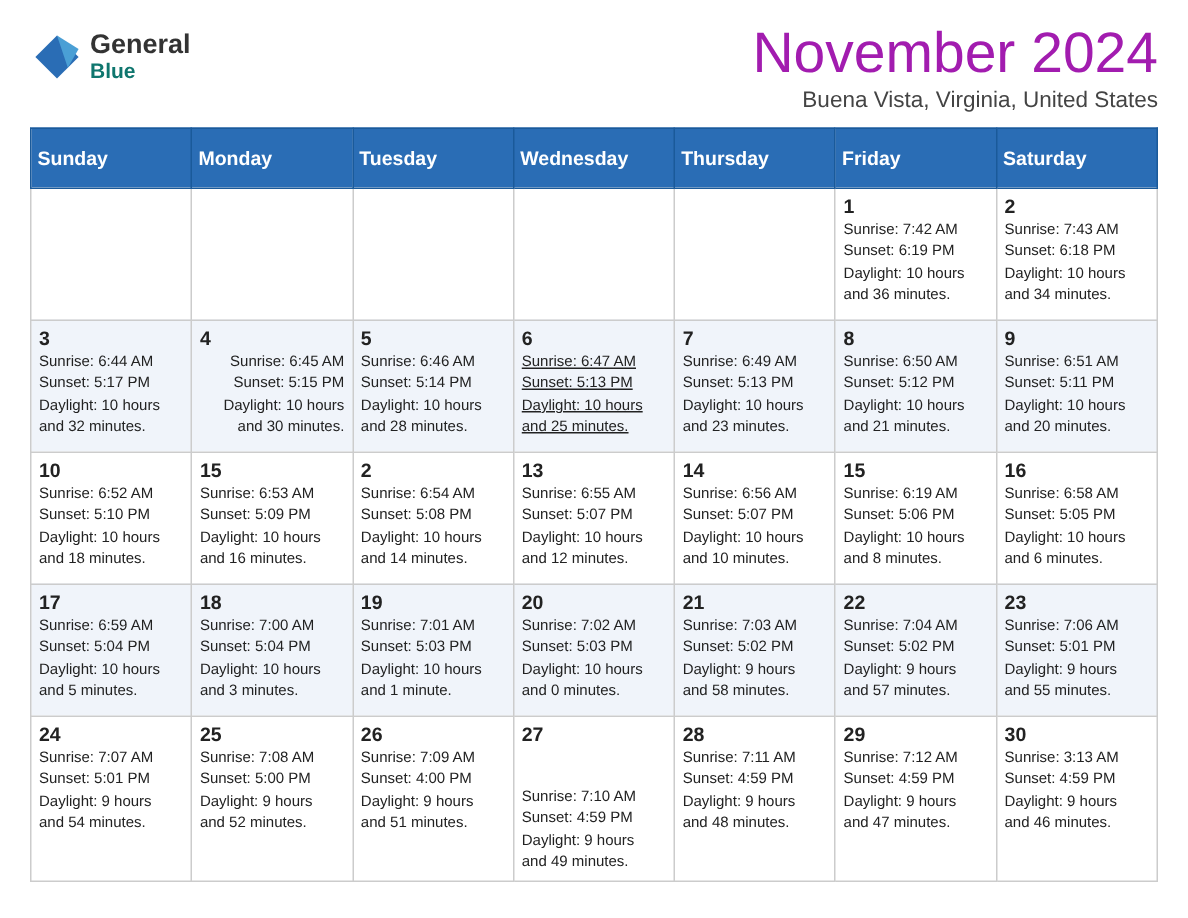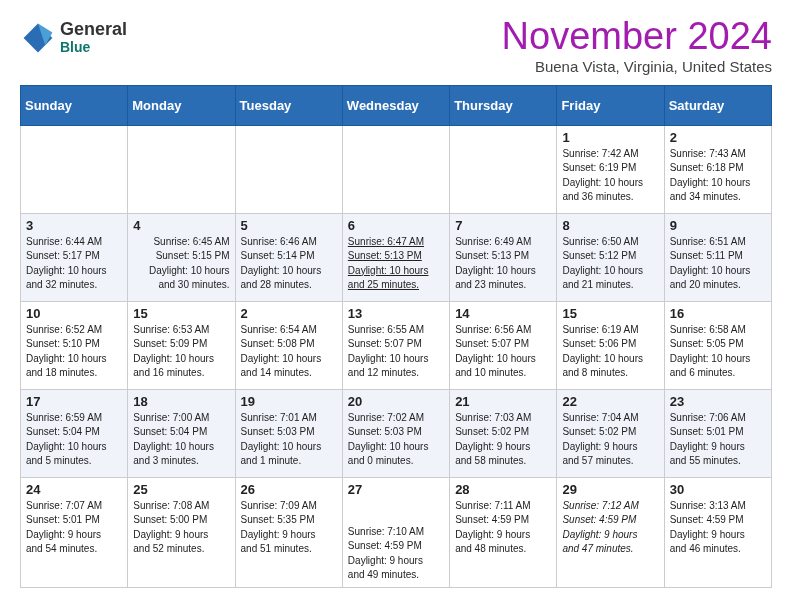--- a/index.html
+++ b/index.html
@@ -319,41 +319,41 @@
           <td>
             <span class="day-num">25</span>
             <div class="day-info" style="white-space: pre-line;">Sunrise: 7:08 AM
 Sunset: 5:00 PM
 Daylight: 9 hours
 and 52 minutes.</div>
           </td>
           <td>
             <span class="day-num">26</span>
             <div class="day-info" style="white-space: pre-line;">Sunrise: 7:09 AM
-Sunset: 5:35 PM
+Sunset: 4:00 PM
 Daylight: 9 hours
 and 51 minutes.</div>
           </td>
           <td>
             <span class="day-num">27</span>
             <div class="day-info" style="white-space: pre-line; margin-top: 28px;">Sunrise: 7:10 AM
 Sunset: 4:59 PM
 Daylight: 9 hours
 and 49 minutes.</div>
           </td>
           <td>
             <span class="day-num">28</span>
             <div class="day-info" style="white-space: pre-line;">Sunrise: 7:11 AM
 Sunset: 4:59 PM
 Daylight: 9 hours
 and 48 minutes.</div>
           </td>
           <td>
             <span class="day-num">29</span>
-            <div class="day-info" style="white-space: pre-line; font-style: italic;">Sunrise: 7:12 AM
+            <div class="day-info" style="white-space: pre-line;">Sunrise: 7:12 AM
 Sunset: 4:59 PM
 Daylight: 9 hours
 and 47 minutes.</div>
           </td>
           <td>
             <span class="day-num">30</span>
             <div class="day-info" style="white-space: pre-line;">Sunrise: 3:13 AM
 Sunset: 4:59 PM
 Daylight: 9 hours
 and 46 minutes.</div>

